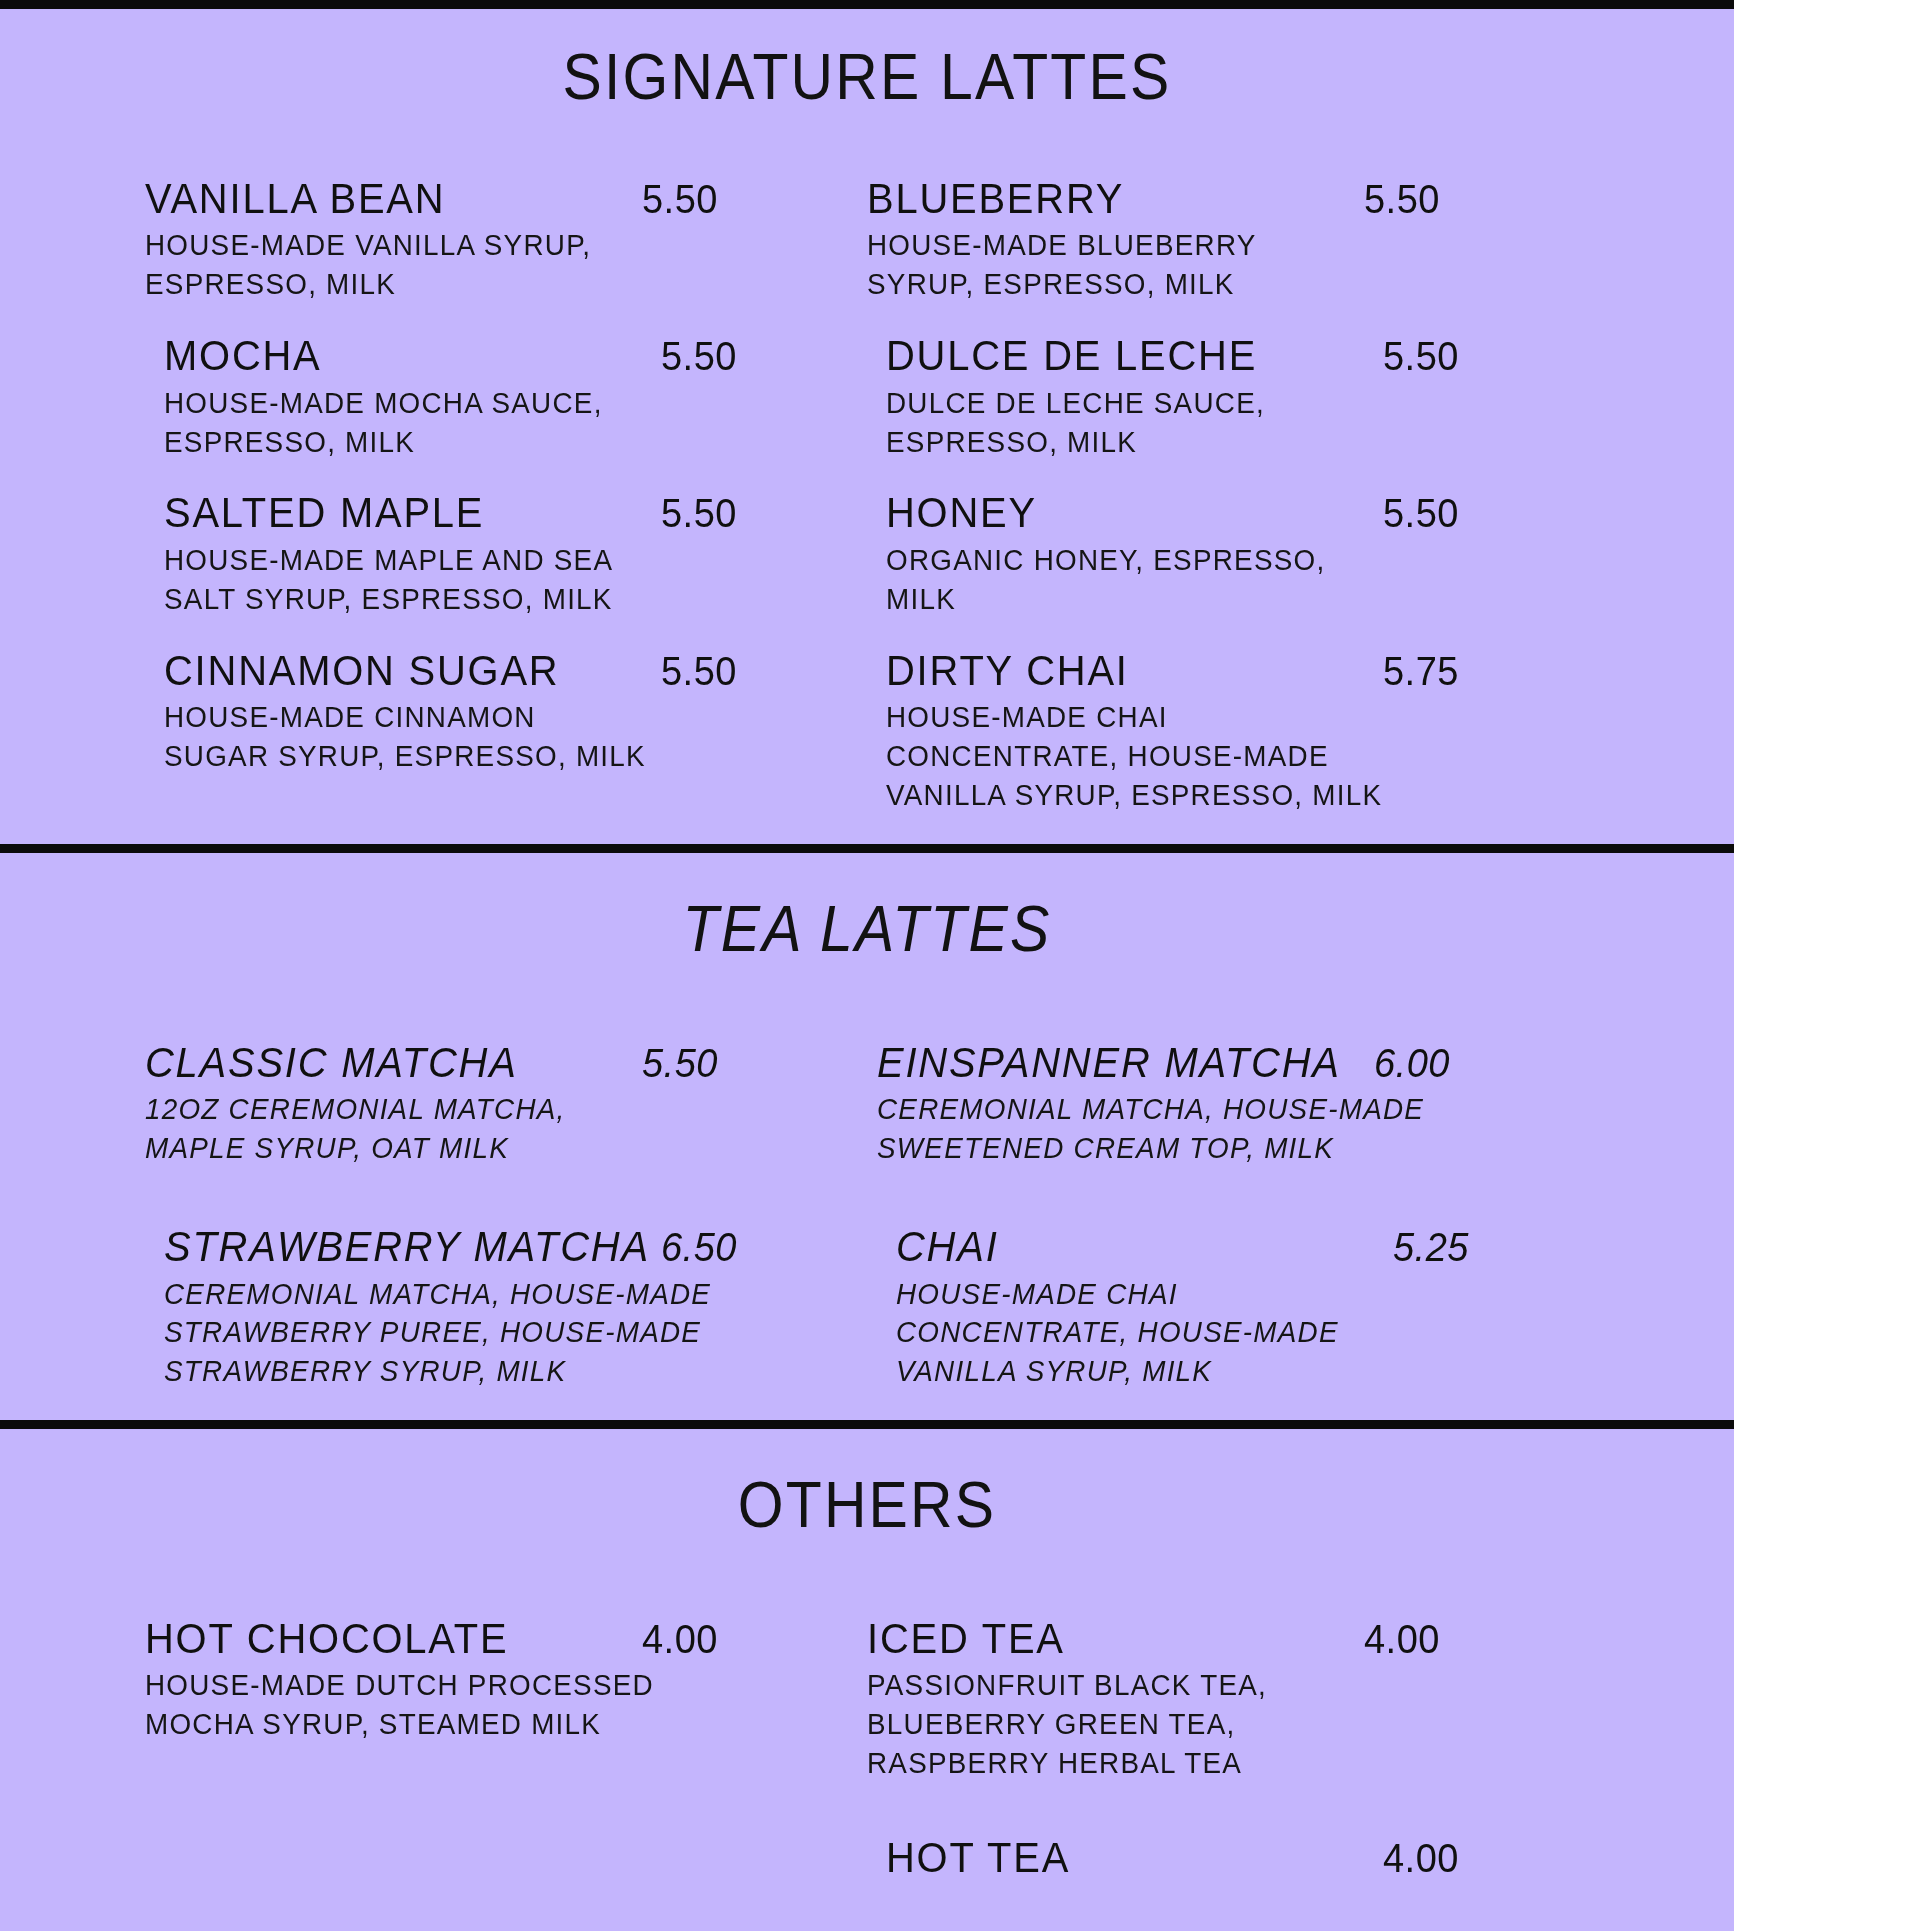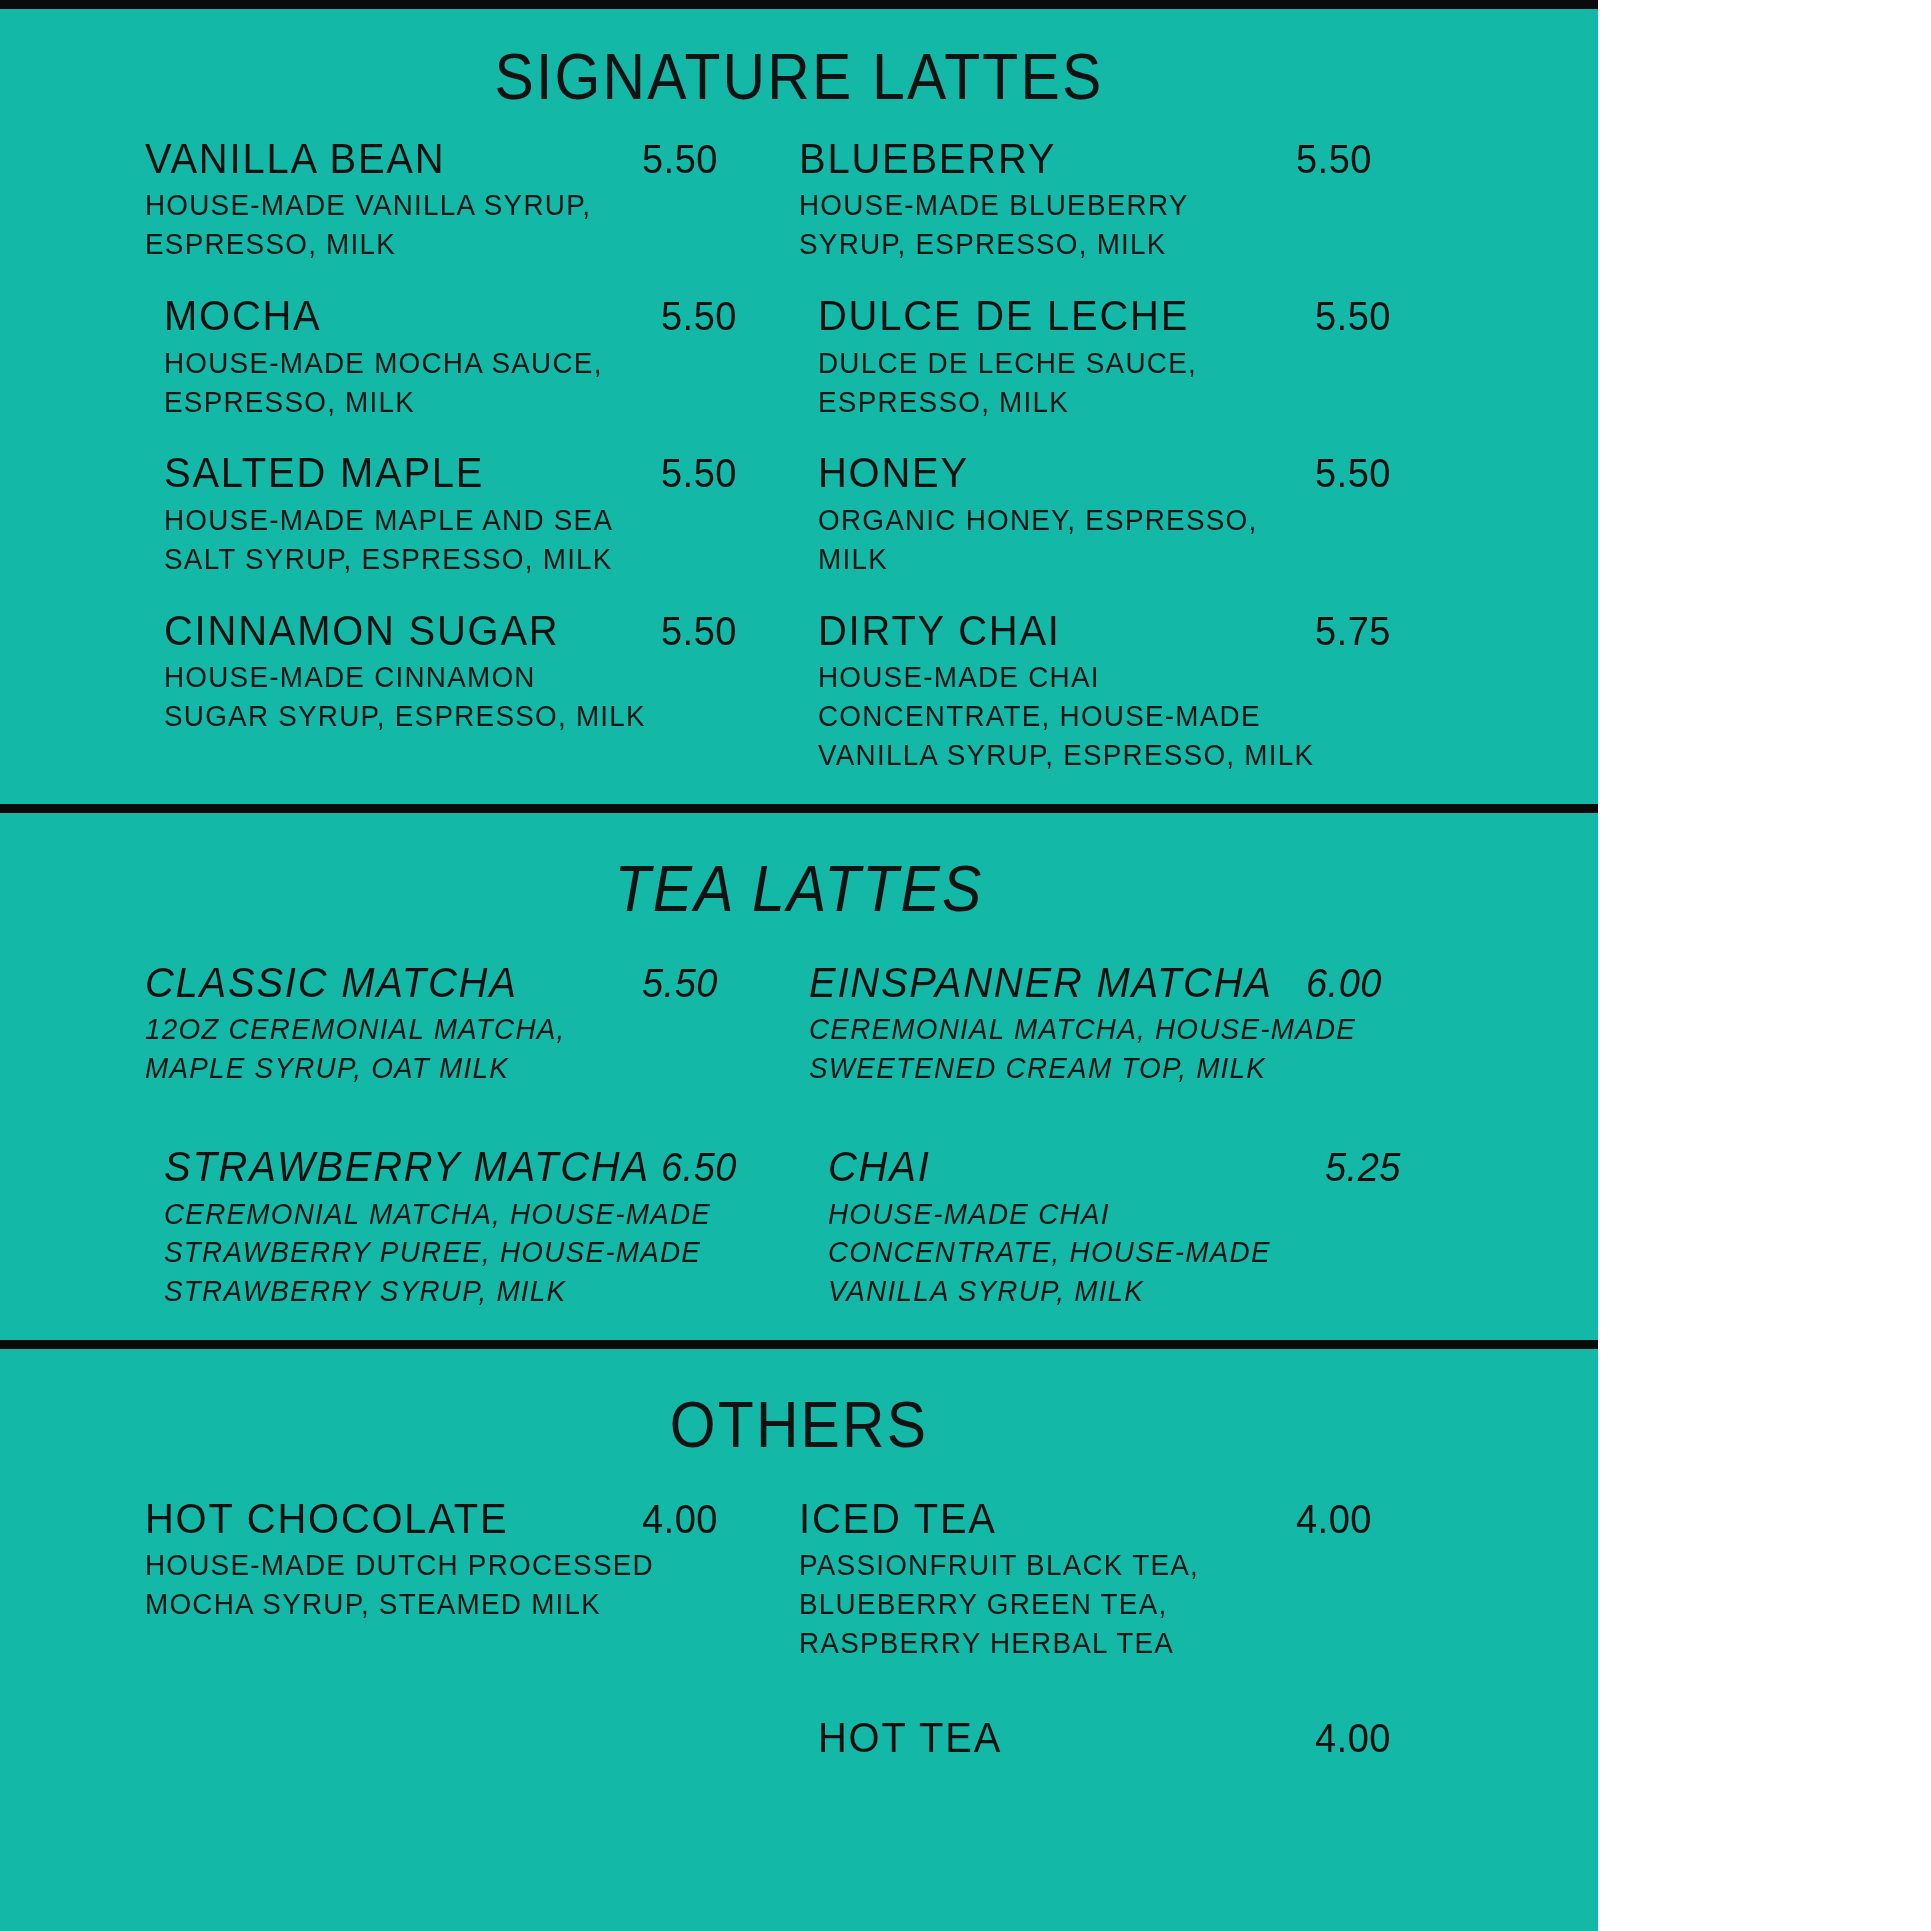--- a/index.html
+++ b/index.html
@@ -9,25 +9,25 @@
   }
   body {
     width: 1931px;
     height: 1931px;
     overflow: hidden;
     font-family: "Liberation Sans", sans-serif;
     color: #0d0d0d;
     -webkit-font-smoothing: antialiased;
   }
   .menu {
-    width: 1598px;
+    width: 1734px;
     height: 1931px;
     box-sizing: border-box;
     position: relative;
-    background: #14b8a6;
+    background: #c4b5fd;
   }
 
   .rule {
     width: 100%;
     background: #0b0b0b;
     height: 8.7px;
   }
   .rule-top { height: 8.7px; }
 
   .section {
@@ -55,20 +55,21 @@
     padding: 0 145px 0 145px;
     box-sizing: border-box;
   }
   .col { display: flex; flex-direction: column; }
 
   .item {
     display: grid;
     grid-template-columns: 1fr auto;
     column-gap: 13.5px;
     align-items: start;
+    margin-top: 40px;
   }
   .item-head {
     font-size: 42px;
     letter-spacing: 1.9px;
     line-height: 1.02;
     white-space: nowrap;
     color: #101010;
     font-weight: 400;
     transform: scaleX(0.95);
     transform-origin: left center;

